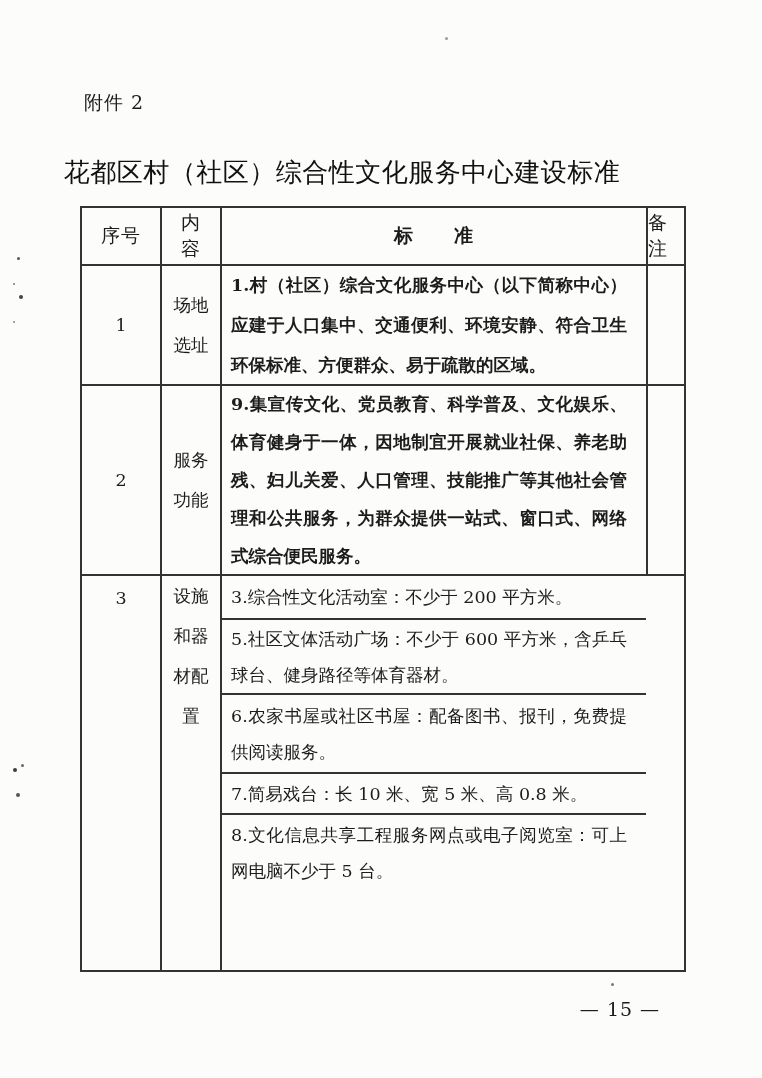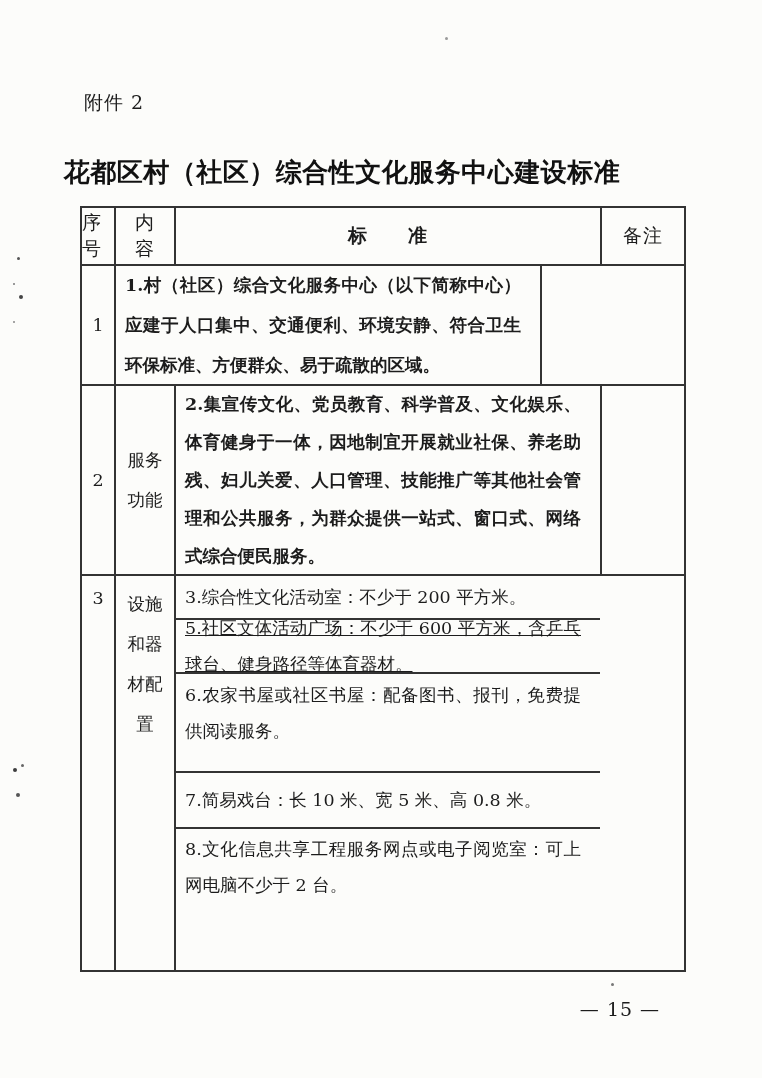--- a/index.html
+++ b/index.html
@@ -11,51 +11,51 @@
     font-family:"DejaVu Serif","Liberation Serif",serif;
     color:#1c1c1c;
     overflow:hidden;
   }
   .attachment-label {
     position:absolute; left:84px; top:90px;
     font-size:19px; letter-spacing:1px;text-align:right;
   }
   .doc-title {
     position:absolute; left:0; top:155px; width:684px;
-    text-align:center; font-size:26px; font-weight:bold;
+    text-align:center; font-size:26px; font-weight:normal;
     letter-spacing:0.5px; color:#111;
   }
   .std-table {
     position:absolute; left:80px; top:206px; width:606px;
     border:2px solid #333;
     font-size:17.5px;
   }
   .t-row { display:flex; }
   .t-row + .t-row { border-top:2px solid #333; }
   .cell { flex:0 0 auto; }
   .cell + .cell { border-left:2px solid #333; }
-  .c-num   { width:32px; display:flex; align-items:center; justify-content:center; }
+  .c-num   { width:78px; display:flex; align-items:center; justify-content:center; }
   .c-label { width:60px; display:flex; align-items:center; justify-content:center;
              text-align:center; line-height:40px; padding:0 10px; word-break:break-all; }
   .c-std   { width:426px; display:flex; align-items:center;font-weight:bold; }
   .c-note  { flex:1 1 auto; }
   .std-text { padding:0 19px 0 9px; text-align:justify; word-break:break-all; }
   .h-row   { height:56px; font-size:19px; }
   .h-cell  { display:flex; align-items:center; justify-content:center; letter-spacing:1px; }
   .row-1 { height:120px; } .row-1 .std-text { line-height:40px; }
   .row-2 { height:190px; } .row-2 .std-text { line-height:38px; }
   .row-3 { height:396px; }
   .row-3 .c-num  { align-items:flex-start; padding-top:12px; }
-  .row-3 .c-label{ align-items:flex-start; padding-top:8px; }
+  .row-3 .c-label{ align-items:flex-start; }
   .sub-col { width:426px; display:flex; flex-direction:column; border-left:2px solid #333; }
   .sub-row { display:flex; align-items:center; overflow:hidden; }
   .sub-row + .sub-row { border-top:2px solid #333; }
   .sub-row .std-text { line-height:36px; }
-  .sr-3 { height:42px; } .sr-4 { height:83px; } .sr-5 { height:54px;text-decoration:underline; }
-  .sr-6 { height:79px; } .sr-7 { height:56px;margin-top:20px; } .sr-8 { height:77px; }
+  .sr-3 { height:42px; } .sr-4 { height:83px; } .sr-5 { height:75px; }
+  .sr-6 { height:79px; } .sr-7 { height:41px; } .sr-8 { height:77px; }
   .page-number {
     position:absolute; top:998px; left:560px; width:120px;
     text-align:center; font-size:19px; letter-spacing:1px;
   }
   .speck { position:absolute; border-radius:50%; }
 </style>
 </head>
 <body>
 
 <div class="attachment-label">附件 2</div>
@@ -66,31 +66,32 @@
 
   <div class="t-row h-row">
     <div class="cell c-num h-cell">序号</div>
     <div class="cell c-label h-cell" style="line-height:normal;">内容</div>
     <div class="cell c-std h-cell" style="justify-content:center;">标　　准</div>
     <div class="cell c-note h-cell">备注</div>
   </div>
 
   <div class="t-row row-1">
     <div class="cell c-num">1</div>
+    <div class="cell c-label">场地选址</div>
     <div class="cell c-std">
         <div class="std-text">1.村（社区）综合文化服务中心（以下简称中心）应建于人口集中、交通便利、环境安静、符合卫生环保标准、方便群众、易于疏散的区域。</div>
       </div>
     <div class="cell c-note"></div>
   </div>
 
   <div class="t-row row-2">
     <div class="cell c-num">2</div>
     <div class="cell c-label">服务功能</div>
     <div class="cell c-std">
-        <div class="std-text">2.集宣传文化、党员教育、科学普及、文化娱乐、体育健身于一体，因地制宜开展就业社保、养老助残、妇儿关爱、人口管理、技能推广等其他社会管理和公共服务，为群众提供一站式、窗口式、网络式综合便民服务。</div>
+        <div class="std-text">9.集宣传文化、党员教育、科学普及、文化娱乐、体育健身于一体，因地制宜开展就业社保、养老助残、妇儿关爱、人口管理、技能推广等其他社会管理和公共服务，为群众提供一站式、窗口式、网络式综合便民服务。</div>
       </div>
     <div class="cell c-note"></div>
   </div>
 
   <div class="t-row row-3">
     <div class="cell c-num">3</div>
     <div class="cell c-label">设施和器材配置</div>
     <div class="sub-col">
       <div class="sub-row sr-3">
           <div class="std-text">3.综合性文化活动室：不少于 200 平方米。</div>
@@ -98,21 +99,21 @@
       <div class="sub-row sr-5">
           <div class="std-text">5.社区文体活动广场：不少于 600 平方米，含乒乓球台、健身路径等体育器材。</div>
         </div>
       <div class="sub-row sr-6">
           <div class="std-text">6.农家书屋或社区书屋：配备图书、报刊，免费提供阅读服务。</div>
         </div>
       <div class="sub-row sr-7">
           <div class="std-text">7.简易戏台：长 10 米、宽 5 米、高 0.8 米。</div>
         </div>
       <div class="sub-row sr-8">
-          <div class="std-text">8.文化信息共享工程服务网点或电子阅览室：可上网电脑不少于 2 台。</div>
+          <div class="std-text">8.文化信息共享工程服务网点或电子阅览室：可上网电脑不少于 5 台。</div>
         </div>
     </div>
     <div class="cell c-note"></div>
   </div>
 
 </div>
 
 <div class="page-number">— 15 —</div>
 
 <div class="speck" style="left:445px; top:37px;  width:3px; height:3px; background:#9a9a9a;"></div>

